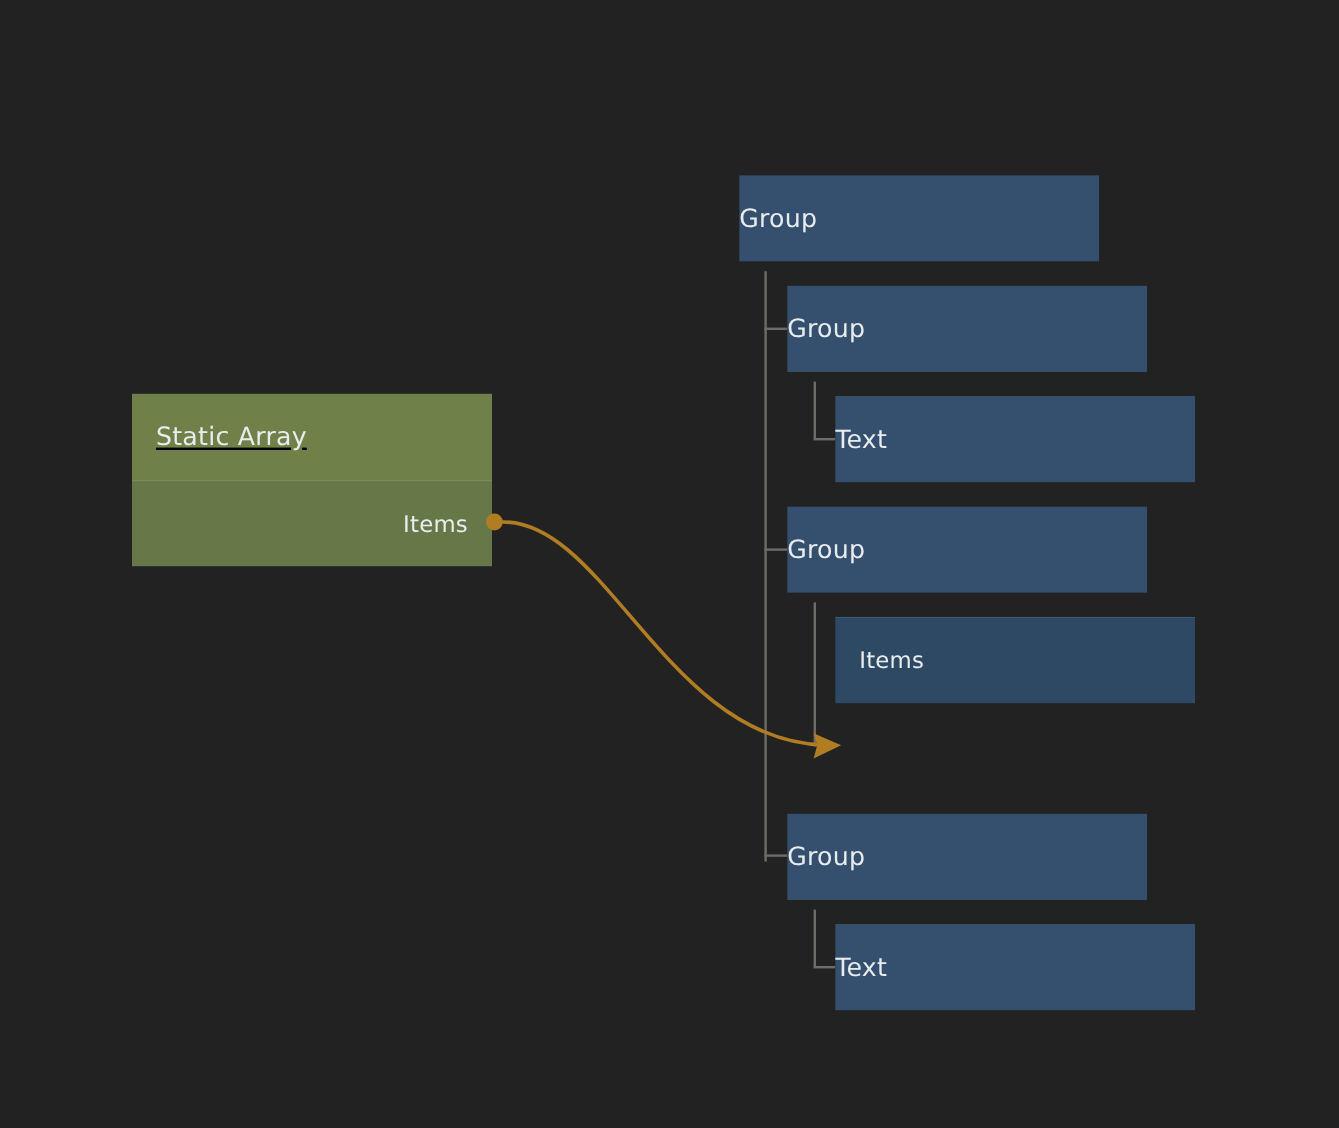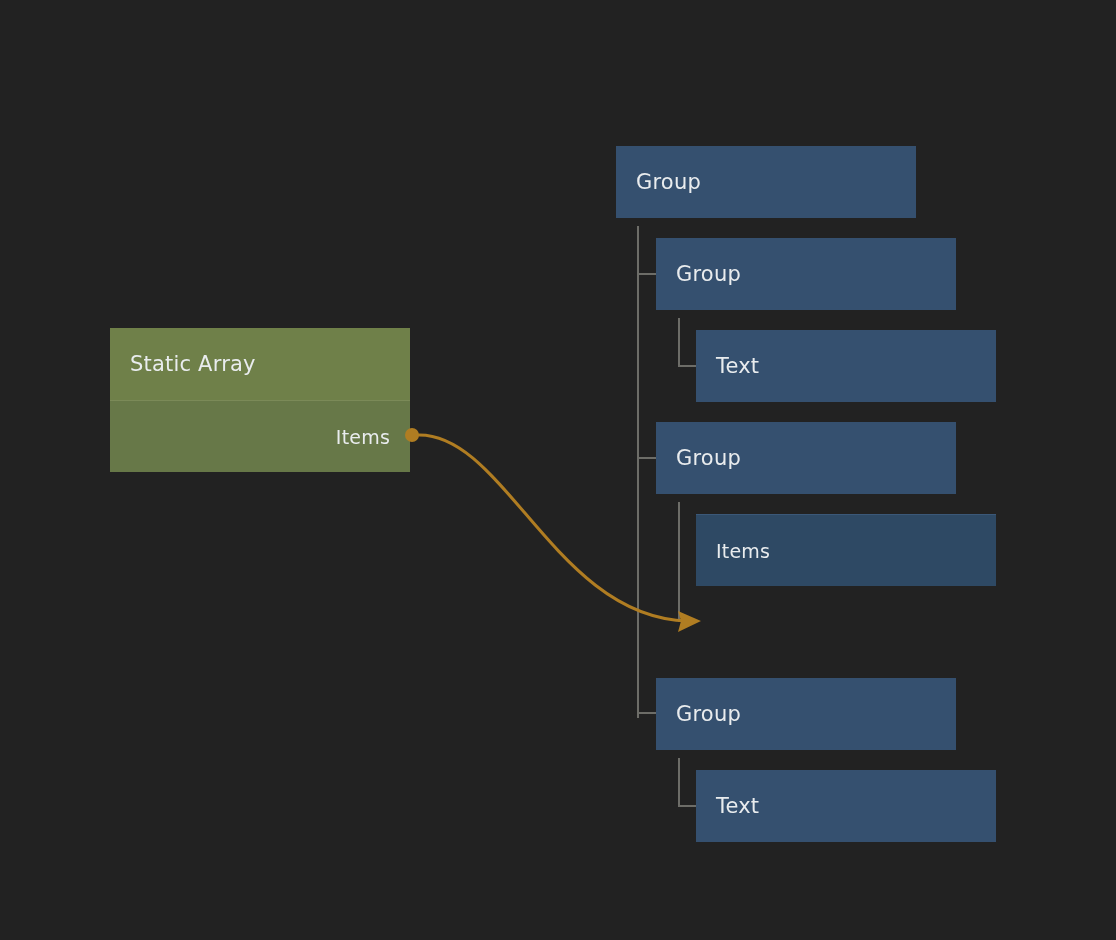--- a/index.html
+++ b/index.html
@@ -33,38 +33,38 @@
   .sect-label {
     white-space: nowrap;
     color: #e9ecee;
     letter-spacing: 0.2px;
   }
 
   
   .node-green .head {
     background: #6f8049;
     padding-left: 20px;
+    text-decoration: underline;
   }
   .node-green .head .sect-label {
     font-size: 21px;
   }
   .node-green .port-out {
     background: #677848;
     border-top: 1px solid #7b8a58;
     justify-content: flex-end;
     padding-right: 20px;
   }
   .node-green .port-out .sect-label {
     font-size: 19px;
   }
 
   
   .node-blue .head {
     background: #35506f;
-    padding-left: 20px;
   }
   .node-blue .head .sect-label {
     font-size: 21px;
   }
   .node-blue .port-in {
     background: #2e4964;
     border-top: 1px solid #3b5878;
     justify-content: flex-start;
     padding-left: 20px;
   }

